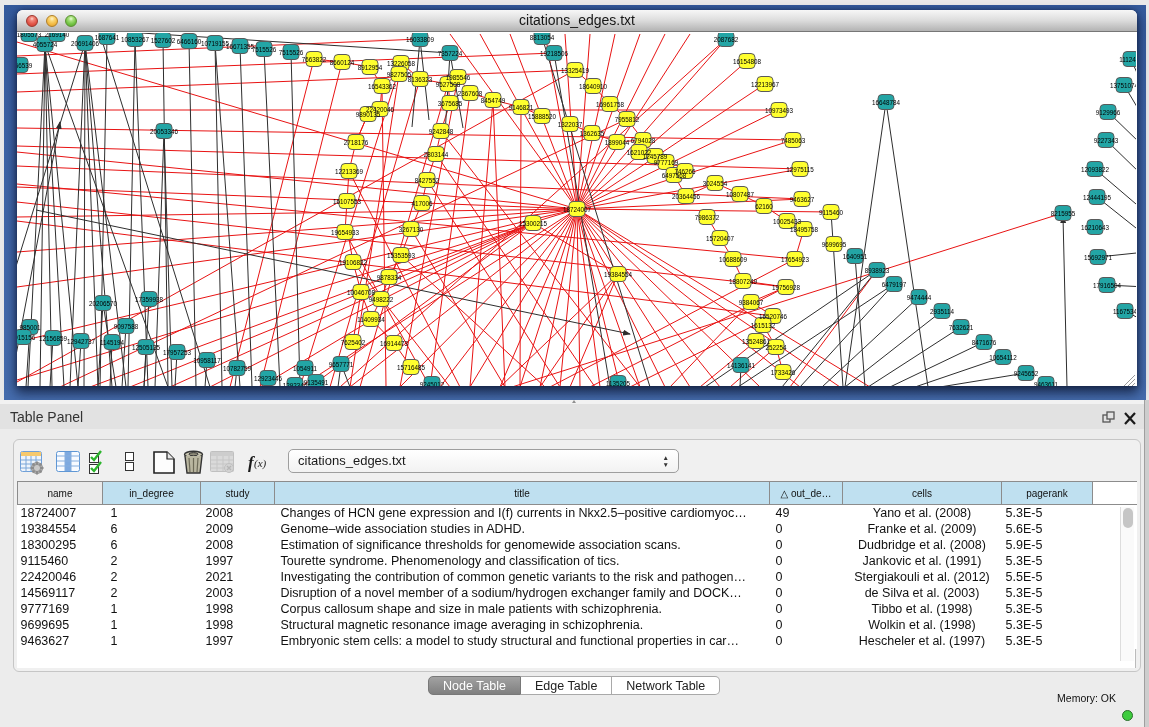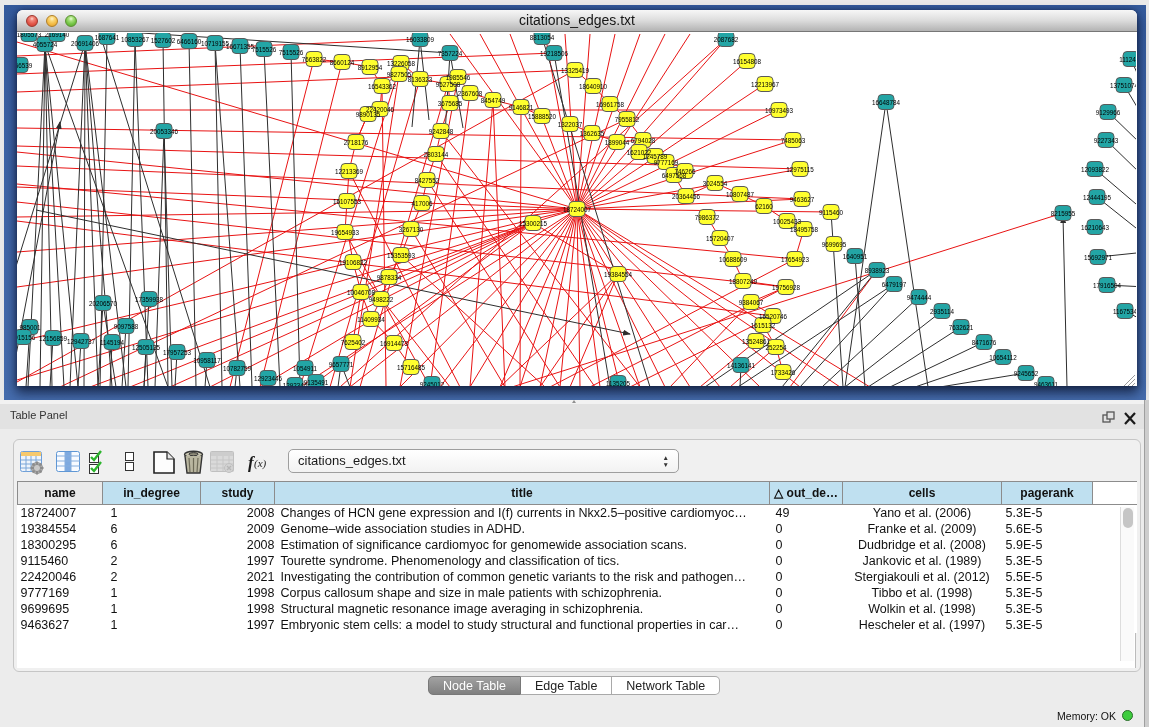--- a/index.html
+++ b/index.html
@@ -7,45 +7,45 @@
 #titlebar { position:absolute; left:0; top:0; width:100%; height:22px; border-radius:6px 6px 0 0; background:linear-gradient(180deg,#f7f7f7 0%,#dcdcdc 50%,#b3b3b3 100%); border-bottom:1px solid #777; }
 #titlebar .tt { text-align:center; font-size:14px; color:#161616; line-height:21px; }
 .light { position:absolute; top:5px; width:12px; height:12px; border-radius:50%; }
 #lr { left:9px;  background:radial-gradient(circle at 50% 28%, #ffd9d2 0%, #f0887c 22%, #e25548 60%, #c8402f 100%); border:.5px solid #9e352c;}
 #ly { left:28.5px; background:radial-gradient(circle at 50% 28%, #fff3d0 0%, #fad879 25%, #f4bc45 60%, #dd9c2e 100%); border:.5px solid #b07f28;}
 #lg { left:48px; background:radial-gradient(circle at 50% 28%, #eaffd9 0%, #a8e07e 25%, #74c544 60%, #58a32e 100%); border:.5px solid #5c8f33;}
 #gcanvas { position:absolute; left:0; top:23px; width:1119px; height:353px; overflow:hidden; }
 #divider { position:absolute; left:0; top:400px; width:1149px; height:4px; background:#f2f2f2; }
 #divider .ar { position:absolute; left:572px; top:0px; width:0; height:0; border-left:2.5px solid transparent; border-right:2.5px solid transparent; border-bottom:3.5px solid #909090; }
 #panelbar { position:absolute; left:0; top:404px; width:1149px; height:25px; background:#e2e2e2; }
-#panelbar .pt { position:absolute; left:10px; top:5px; font-size:11px; color:#333; }
+#panelbar .pt { position:absolute; left:10px; top:5px; font-size:14px; color:#333; }
 #panelbody { position:absolute; left:0; top:429px; width:1144px; height:298px; background:#ececec; }
 #rightstrip { position:absolute; left:1144px; top:400px; width:5px; height:327px; background:#cdcdcd; border-left:1px solid #9f9f9f; }
 #toolbox { position:absolute; left:13px; top:439px; width:1128px; height:233px; background:#f0f0f0; border:1px solid #c6c6c6; border-radius:6px; }
 #combo { position:absolute; left:288px; top:449px; width:391px; height:24px; background:linear-gradient(180deg,#ffffff,#f2f2f2); border:1px solid #9e9e9e; border-radius:5px; font-size:13px; color:#1a1a1a; line-height:22px; padding-left:9px; }
 #combo .sp { position:absolute; right:9px; top:3.5px; font-size:6.5px; color:#333; line-height:7.5px; }
 table#dt { position:absolute; left:17px; top:481px; width:1119px; border-collapse:collapse; background:#fff; font-size:12.5px; color:#111; table-layout:fixed; }
-#dt th { background:#bfe0f0; border:1px solid #8c8c8c; font-weight:bold; font-size:12px; height:23px; padding:0; }
+#dt th { background:#bfe0f0; border:1px solid #8c8c8c; font-weight:normal; font-size:10px; height:23px; padding:0; }
 #dt th.c0 { background:#eaeaea; }
 #dt th.c7 { background:#fff; border:none; border-top:1px solid #8c8c8c; border-bottom:1px solid #8c8c8c;}
 #dt td { height:16px; padding:0 0 0 4px; white-space:nowrap; overflow:hidden; }
 #dt col.c0 { width:85px; } #dt col.c1 { width:98px; } #dt col.c2 { width:74px; }
 #dt col.c3 { width:495px; } #dt col.c4 { width:73px; } #dt col.c5 { width:159px; }
 #dt col.c6 { width:91px; } #dt col.c7 { width:44px; }
-#dt td.c0 { padding-left:3px; } #dt td.c1 { padding-left:8px; } #dt td.c2 { padding-left:5px;text-align:right; }
+#dt td.c0 { padding-left:3px; } #dt td.c1 { padding-left:8px; } #dt td.c2 { padding-left:5px; }
 #dt td.c3 { padding-left:6px; } #dt td.c4 { padding-left:6px; } #dt td.c6 { padding-left:4px; }
 #dt td.c5 { text-align:center; padding:0; }
 #tablewrap { position:absolute; left:17px; top:481px; width:1119px; height:187px; background:#fff; border-right:1px solid #bbb; }
 #vscroll { position:absolute; left:1120px; top:507px; width:14px; height:154px; background:#fafafa; border-left:1px solid #ddd; }
 #vthumb { position:absolute; left:1.5px; top:1px; width:10px; height:20px; background:#c6c6c6; border-radius:5px; }
 #tabs { position:absolute; left:428px; top:676px; height:19px; display:flex; font-size:12.5px; }
 #tabs div { height:19px; line-height:18px; padding:0 14px; background:#fff; border:1px solid #a9a9a9; border-left:none; color:#222; }
 #tabs div.sel { background:linear-gradient(180deg,#a2a2a2,#7f7f7f); color:#fff; border:1px solid #787878; border-radius:5px 0 0 5px;text-align:center; }
 #tabs div.last { border-radius:0 5px 5px 0; }
-#status { position:absolute; right:33px; top:710px; font-size:10.5px; color:#111; }
+#status { position:absolute; right:33px; top:692px; font-size:10.5px; color:#111; }
 #memdot { position:absolute; left:1122px; top:710px; width:11px; height:11px; border-radius:50%; background:#3ecc3e; border:1px solid #2a6e2a; }
 .icx { position:absolute; top:450px; }
 #pficons { position:absolute; right:13px; top:7px; width:34px; height:15px; }
 </style></head>
 <body>
 <div id="desktop">
   <div id="gwin">
     <div id="titlebar">
         <div class="tt">citations_edges.txt</div>
       <div class="light" id="lr"></div>
@@ -710,62 +710,72 @@
         <th class="c5">cells</th>
         <th class="c6">pagerank</th>
         <th class="c7"></th>
       </tr>
 <tr>
         <td class="c0">18724007</td>
         <td class="c1">1</td>
         <td class="c2">2008</td>
         <td class="c3">Changes of HCN gene expression and I(f) currents in Nkx2.5–positive cardiomyoc…</td>
         <td class="c4">49</td>
-        <td class="c5">Yano et al. (2006)</td>
+        <td class="c5">Yano et al. (2008)</td>
         <td class="c6">5.3E-5</td>
         <td class="c7"></td>
       </tr>
 <tr>
         <td class="c0">19384554</td>
         <td class="c1">6</td>
         <td class="c2">2009</td>
         <td class="c3">Genome–wide association studies in ADHD.</td>
         <td class="c4">0</td>
         <td class="c5">Franke et al. (2009)</td>
         <td class="c6">5.6E-5</td>
         <td class="c7"></td>
       </tr>
 <tr>
         <td class="c0">18300295</td>
         <td class="c1">6</td>
         <td class="c2">2008</td>
-        <td class="c3">Estimation of significance cardiomyoc for genomewide association scans.</td>
+        <td class="c3">Estimation of significance thresholds for genomewide association scans.</td>
         <td class="c4">0</td>
         <td class="c5">Dudbridge et al. (2008)</td>
         <td class="c6">5.9E-5</td>
         <td class="c7"></td>
       </tr>
 <tr>
         <td class="c0">9115460</td>
         <td class="c1">2</td>
         <td class="c2">1997</td>
         <td class="c3">Tourette syndrome. Phenomenology and classification of tics.</td>
         <td class="c4">0</td>
-        <td class="c5">Jankovic et al. (1989)</td>
+        <td class="c5">Jankovic et al. (1991)</td>
         <td class="c6">5.3E-5</td>
         <td class="c7"></td>
       </tr>
 <tr>
         <td class="c0">22420046</td>
         <td class="c1">2</td>
         <td class="c2">2021</td>
         <td class="c3">Investigating the contribution of common genetic variants to the risk and pathogen…</td>
         <td class="c4">0</td>
         <td class="c5">Stergiakouli et al. (2012)</td>
         <td class="c6">5.5E-5</td>
+        <td class="c7"></td>
+      </tr>
+<tr>
+        <td class="c0">14569117</td>
+        <td class="c1">2</td>
+        <td class="c2">2003</td>
+        <td class="c3">Disruption of a novel member of a sodium/hydrogen exchanger family and DOCK…</td>
+        <td class="c4">0</td>
+        <td class="c5">de Silva et al. (2003)</td>
+        <td class="c6">5.3E-5</td>
         <td class="c7"></td>
       </tr>
 <tr>
         <td class="c0">9777169</td>
         <td class="c1">1</td>
         <td class="c2">1998</td>
         <td class="c3">Corpus callosum shape and size in male patients with schizophrenia.</td>
         <td class="c4">0</td>
         <td class="c5">Tibbo et al. (1998)</td>
         <td class="c6">5.3E-5</td>

